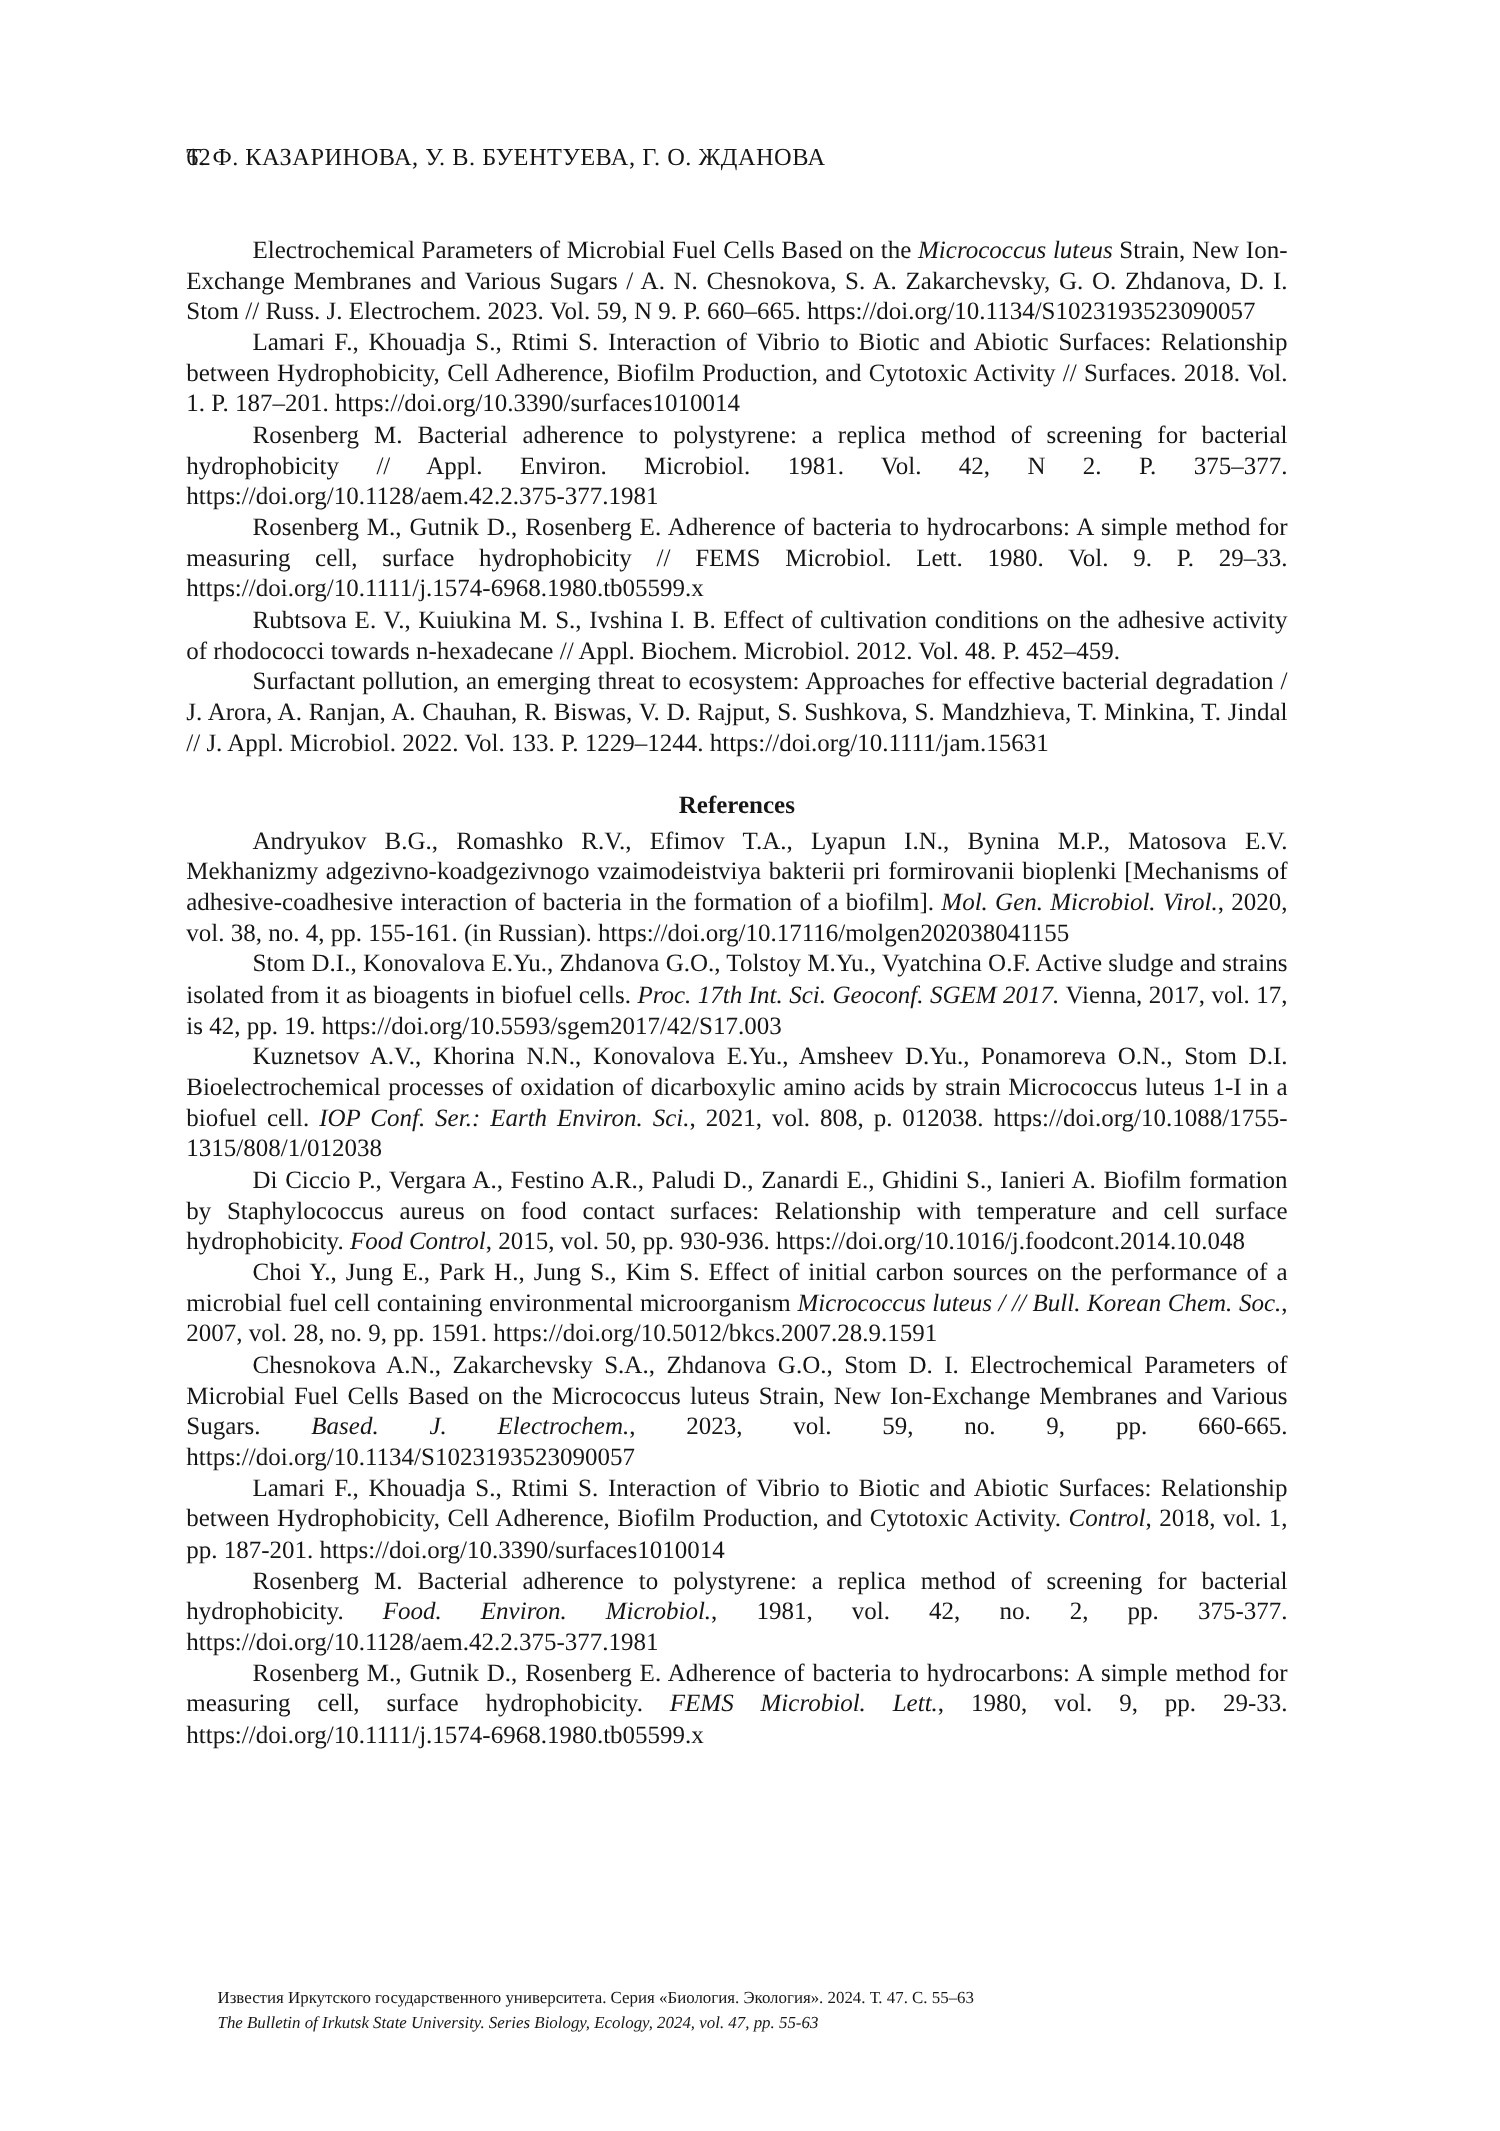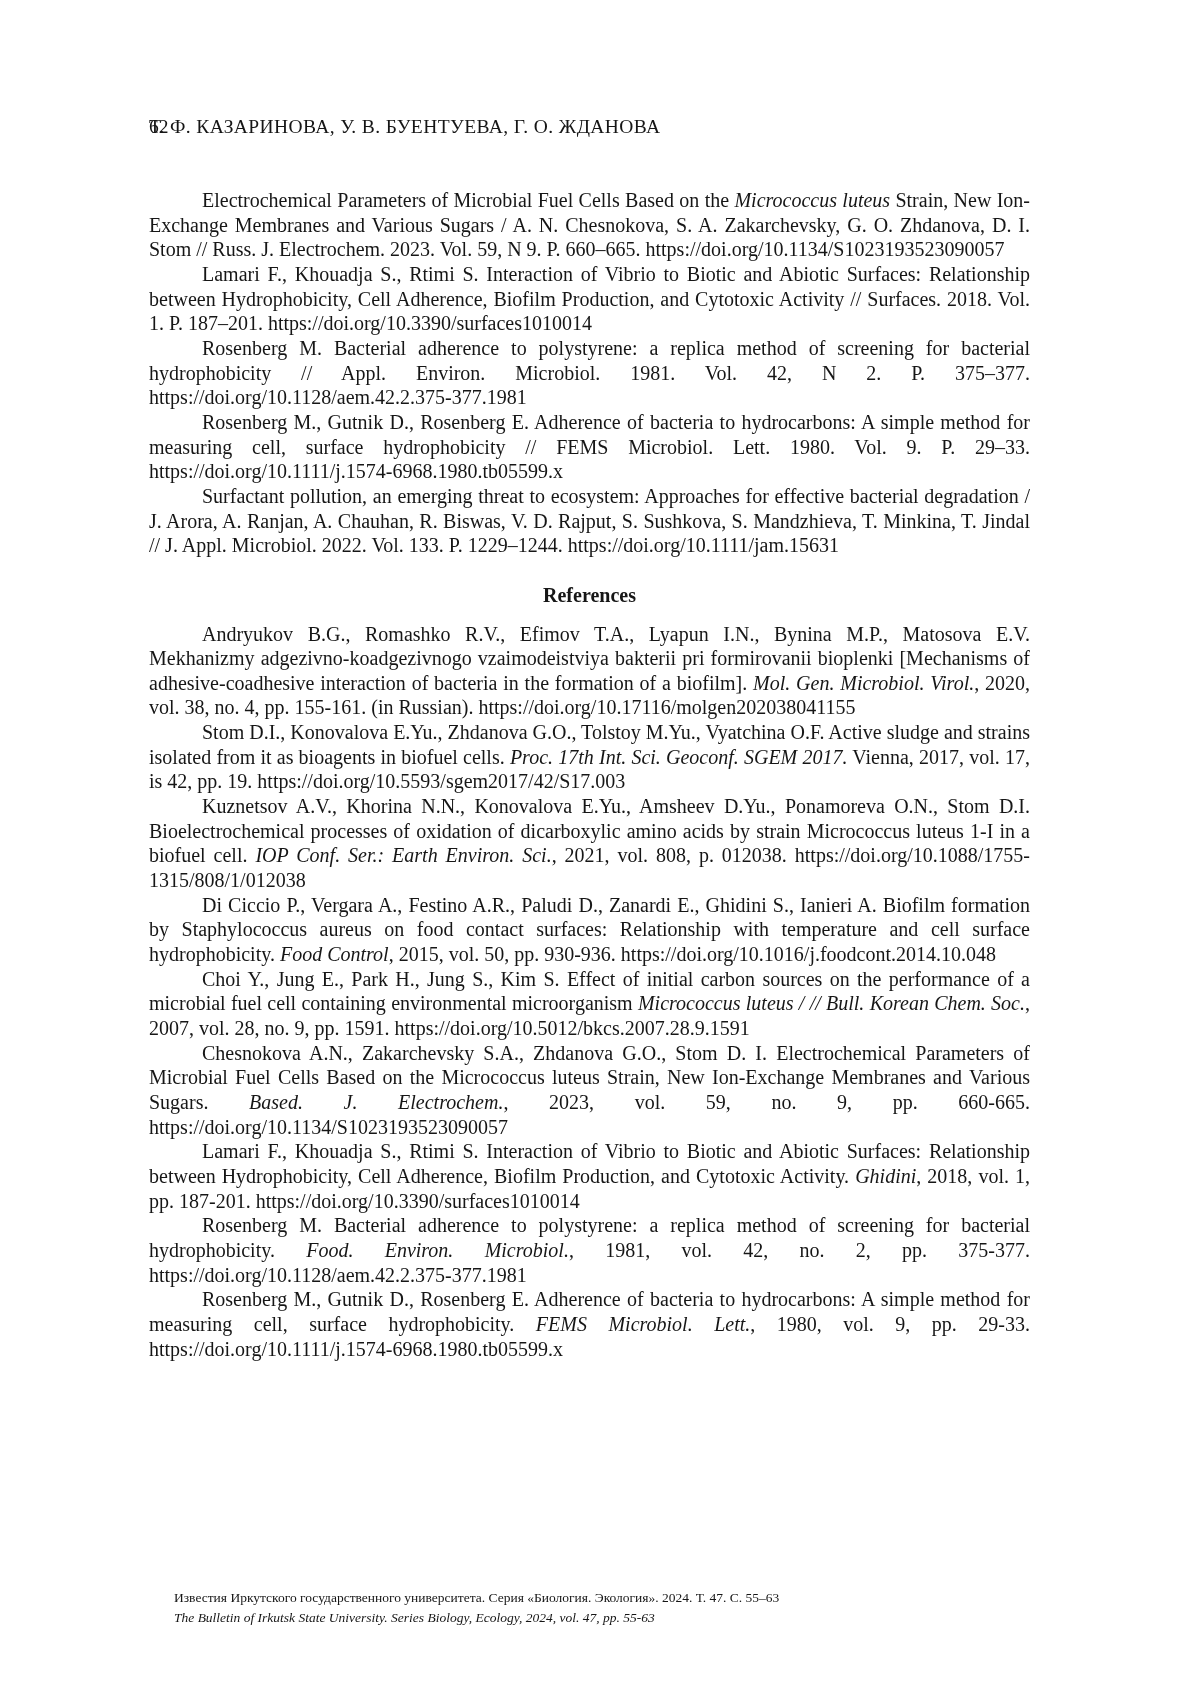--- a/index.html
+++ b/index.html
@@ -41,21 +41,21 @@
     text-align: justify;
   }
   .cite { text-indent: 53px; }
   .it { font-style: italic; }
   .refs-heading {
     font-size: 20px;
     font-weight: bold;
     text-align: center;
     text-indent: 0;
     margin-top: 25px;
-    margin-bottom: 14px;
+    margin-bottom: 4px;
   }
 
   
   .page-footer {
     position: absolute;
     left: 149px;
     top: 1588px;
     width: 881px;
     font-size: 13.5px;
     line-height: 19.5px;
@@ -72,33 +72,34 @@
     <span class="page-num">62</span>
     <span class="head-title">Т. Ф. КАЗАРИНОВА, У. В. БУЕНТУЕВА, Г. О. ЖДАНОВА</span>
   </header>
 
   <main class="body-text">
     <section class="bib">
         <p class="cite"><span class="">Electrochemical Parameters of Microbial Fuel Cells Based on the </span><span class="it">Micrococcus luteus</span><span class=""> Strain, New Ion-Exchange Membranes and Various Sugars / A. N. Chesnokova, S. A. Zakarchevsky, G. O. Zhdanova, D. I. Stom // Russ. J. Electrochem. 2023. Vol. 59, N 9. P. 660–665. https://doi.org/10.1134/S1023193523090057</span></p>
         <p class="cite"><span class="">Lamari F., Khouadja S., Rtimi S. Interaction of Vibrio to Biotic and Abiotic Surfaces: Relationship between Hydrophobicity, Cell Adherence, Biofilm Production, and Cytotoxic Activity // Surfaces. 2018. Vol. 1. P. 187–201. https://doi.org/10.3390/surfaces1010014</span></p>
         <p class="cite"><span class="">Rosenberg M. Bacterial adherence to polystyrene: a replica method of screening for bacterial hydrophobicity // Appl. Environ. Microbiol. 1981. Vol. 42, N 2. P. 375–377. https://doi.org/10.1128/aem.42.2.375-377.1981</span></p>
         <p class="cite"><span class="">Rosenberg M., Gutnik D., Rosenberg E. Adherence of bacteria to hydrocarbons: A simple method for measuring cell, surface hydrophobicity // FEMS Microbiol. Lett. 1980. Vol. 9. P. 29–33. https://doi.org/10.1111/j.1574-6968.1980.tb05599.x</span></p>
+        <p class="cite"><span class="">Rubtsova E. V., Kuiukina M. S., Ivshina I. B. Effect of cultivation conditions on the adhesive activity of rhodococci towards n-hexadecane // Appl. Biochem. Microbiol. 2012. Vol. 48. P. 452–459.</span></p>
         <p class="cite"><span class="">Surfactant pollution, an emerging threat to ecosystem: Approaches for effective bacterial degradation / J. Arora, A. Ranjan, A. Chauhan, R. Biswas, V. D. Rajput, S. Sushkova, S. Mandzhieva, T. Minkina, T. Jindal // J. Appl. Microbiol. 2022. Vol. 133. P. 1229–1244. https://doi.org/10.1111/jam.15631</span></p>
       </section>
 
     <h2 class="refs-heading">References</h2>
 
     <section class="refs">
         <p class="cite"><span class="">Andryukov B.G., Romashko R.V., Efimov T.A., Lyapun I.N., Bynina M.P., Matosova E.V. Mekhanizmy adgezivno-koadgezivnogo vzaimodeistviya bakterii pri formirovanii bioplenki [Mechanisms of adhesive-coadhesive interaction of bacteria in the formation of a biofilm]. </span><span class="it">Mol. Gen. Microbiol. Virol.</span><span class="">, 2020, vol. 38, no. 4, pp. 155-161. (in Russian). https://doi.org/10.17116/molgen202038041155</span></p>
         <p class="cite"><span class="">Stom D.I., Konovalova E.Yu., Zhdanova G.O., Tolstoy M.Yu., Vyatchina O.F. Active sludge and strains isolated from it as bioagents in biofuel cells. </span><span class="it">Proc. 17th Int. Sci. Geoconf. SGEM 2017.</span><span class=""> Vienna, 2017, vol. 17, is 42, pp. 19. https://doi.org/10.5593/sgem2017/42/S17.003</span></p>
         <p class="cite"><span class="">Kuznetsov A.V., Khorina N.N., Konovalova E.Yu., Amsheev D.Yu., Ponamoreva O.N., Stom D.I. Bioelectrochemical processes of oxidation of dicarboxylic amino acids by strain Micrococcus luteus 1-I in a biofuel cell. </span><span class="it">IOP Conf. Ser.: Earth Environ. Sci.</span><span class="">, 2021, vol. 808, p. 012038. https://doi.org/10.1088/1755-1315/808/1/012038</span></p>
         <p class="cite"><span class="">Di Ciccio P., Vergara A., Festino A.R., Paludi D., Zanardi E., Ghidini S., Ianieri A. Biofilm formation by Staphylococcus aureus on food contact surfaces: Relationship with temperature and cell surface hydrophobicity. </span><span class="it">Food Control</span><span class="">, 2015, vol. 50, pp. 930-936. https://doi.org/10.1016/j.foodcont.2014.10.048</span></p>
         <p class="cite"><span class="">Choi Y., Jung E., Park H., Jung S., Kim S. Effect of initial carbon sources on the performance of a microbial fuel cell containing environmental microorganism </span><span class="it">Micrococcus luteus / // Bull. Korean Chem. Soc.</span><span class="">, 2007, vol. 28, no. 9, pp. 1591. https://doi.org/10.5012/bkcs.2007.28.9.1591</span></p>
         <p class="cite"><span class="">Chesnokova A.N., Zakarchevsky S.A., Zhdanova G.O., Stom D. I. Electrochemical Parameters of Microbial Fuel Cells Based on the Micrococcus luteus Strain, New Ion-Exchange Membranes and Various Sugars. </span><span class="it">Based. J. Electrochem.</span><span class="">, 2023, vol. 59, no. 9, pp. 660-665. https://doi.org/10.1134/S1023193523090057</span></p>
-        <p class="cite"><span class="">Lamari F., Khouadja S., Rtimi S. Interaction of Vibrio to Biotic and Abiotic Surfaces: Relationship between Hydrophobicity, Cell Adherence, Biofilm Production, and Cytotoxic Activity. </span><span class="it">Ghidini</span><span class="">, 2018, vol. 1, pp. 187-201. https://doi.org/10.3390/surfaces1010014</span></p>
+        <p class="cite"><span class="">Lamari F., Khouadja S., Rtimi S. Interaction of Vibrio to Biotic and Abiotic Surfaces: Relationship between Hydrophobicity, Cell Adherence, Biofilm Production, and Cytotoxic Activity. </span><span class="it">Control</span><span class="">, 2018, vol. 1, pp. 187-201. https://doi.org/10.3390/surfaces1010014</span></p>
         <p class="cite"><span class="">Rosenberg M. Bacterial adherence to polystyrene: a replica method of screening for bacterial hydrophobicity. </span><span class="it">Food. Environ. Microbiol.</span><span class="">, 1981, vol. 42, no. 2, pp. 375-377. https://doi.org/10.1128/aem.42.2.375-377.1981</span></p>
         <p class="cite"><span class="">Rosenberg M., Gutnik D., Rosenberg E. Adherence of bacteria to hydrocarbons: A simple method for measuring cell, surface hydrophobicity. </span><span class="it">FEMS Microbiol. Lett.</span><span class="">, 1980, vol. 9, pp. 29-33. https://doi.org/10.1111/j.1574-6968.1980.tb05599.x</span></p>
       </section>
   </main>
 
   <footer class="page-footer">
     <div class="footer-ru">Известия Иркутского государственного университета. Серия «Биология. Экология». 2024. Т. 47. С. 55–63</div>
     <div class="footer-en">The Bulletin of Irkutsk State University. Series Biology, Ecology, 2024, vol. 47, pp. 55-63</div>
   </footer>
 

